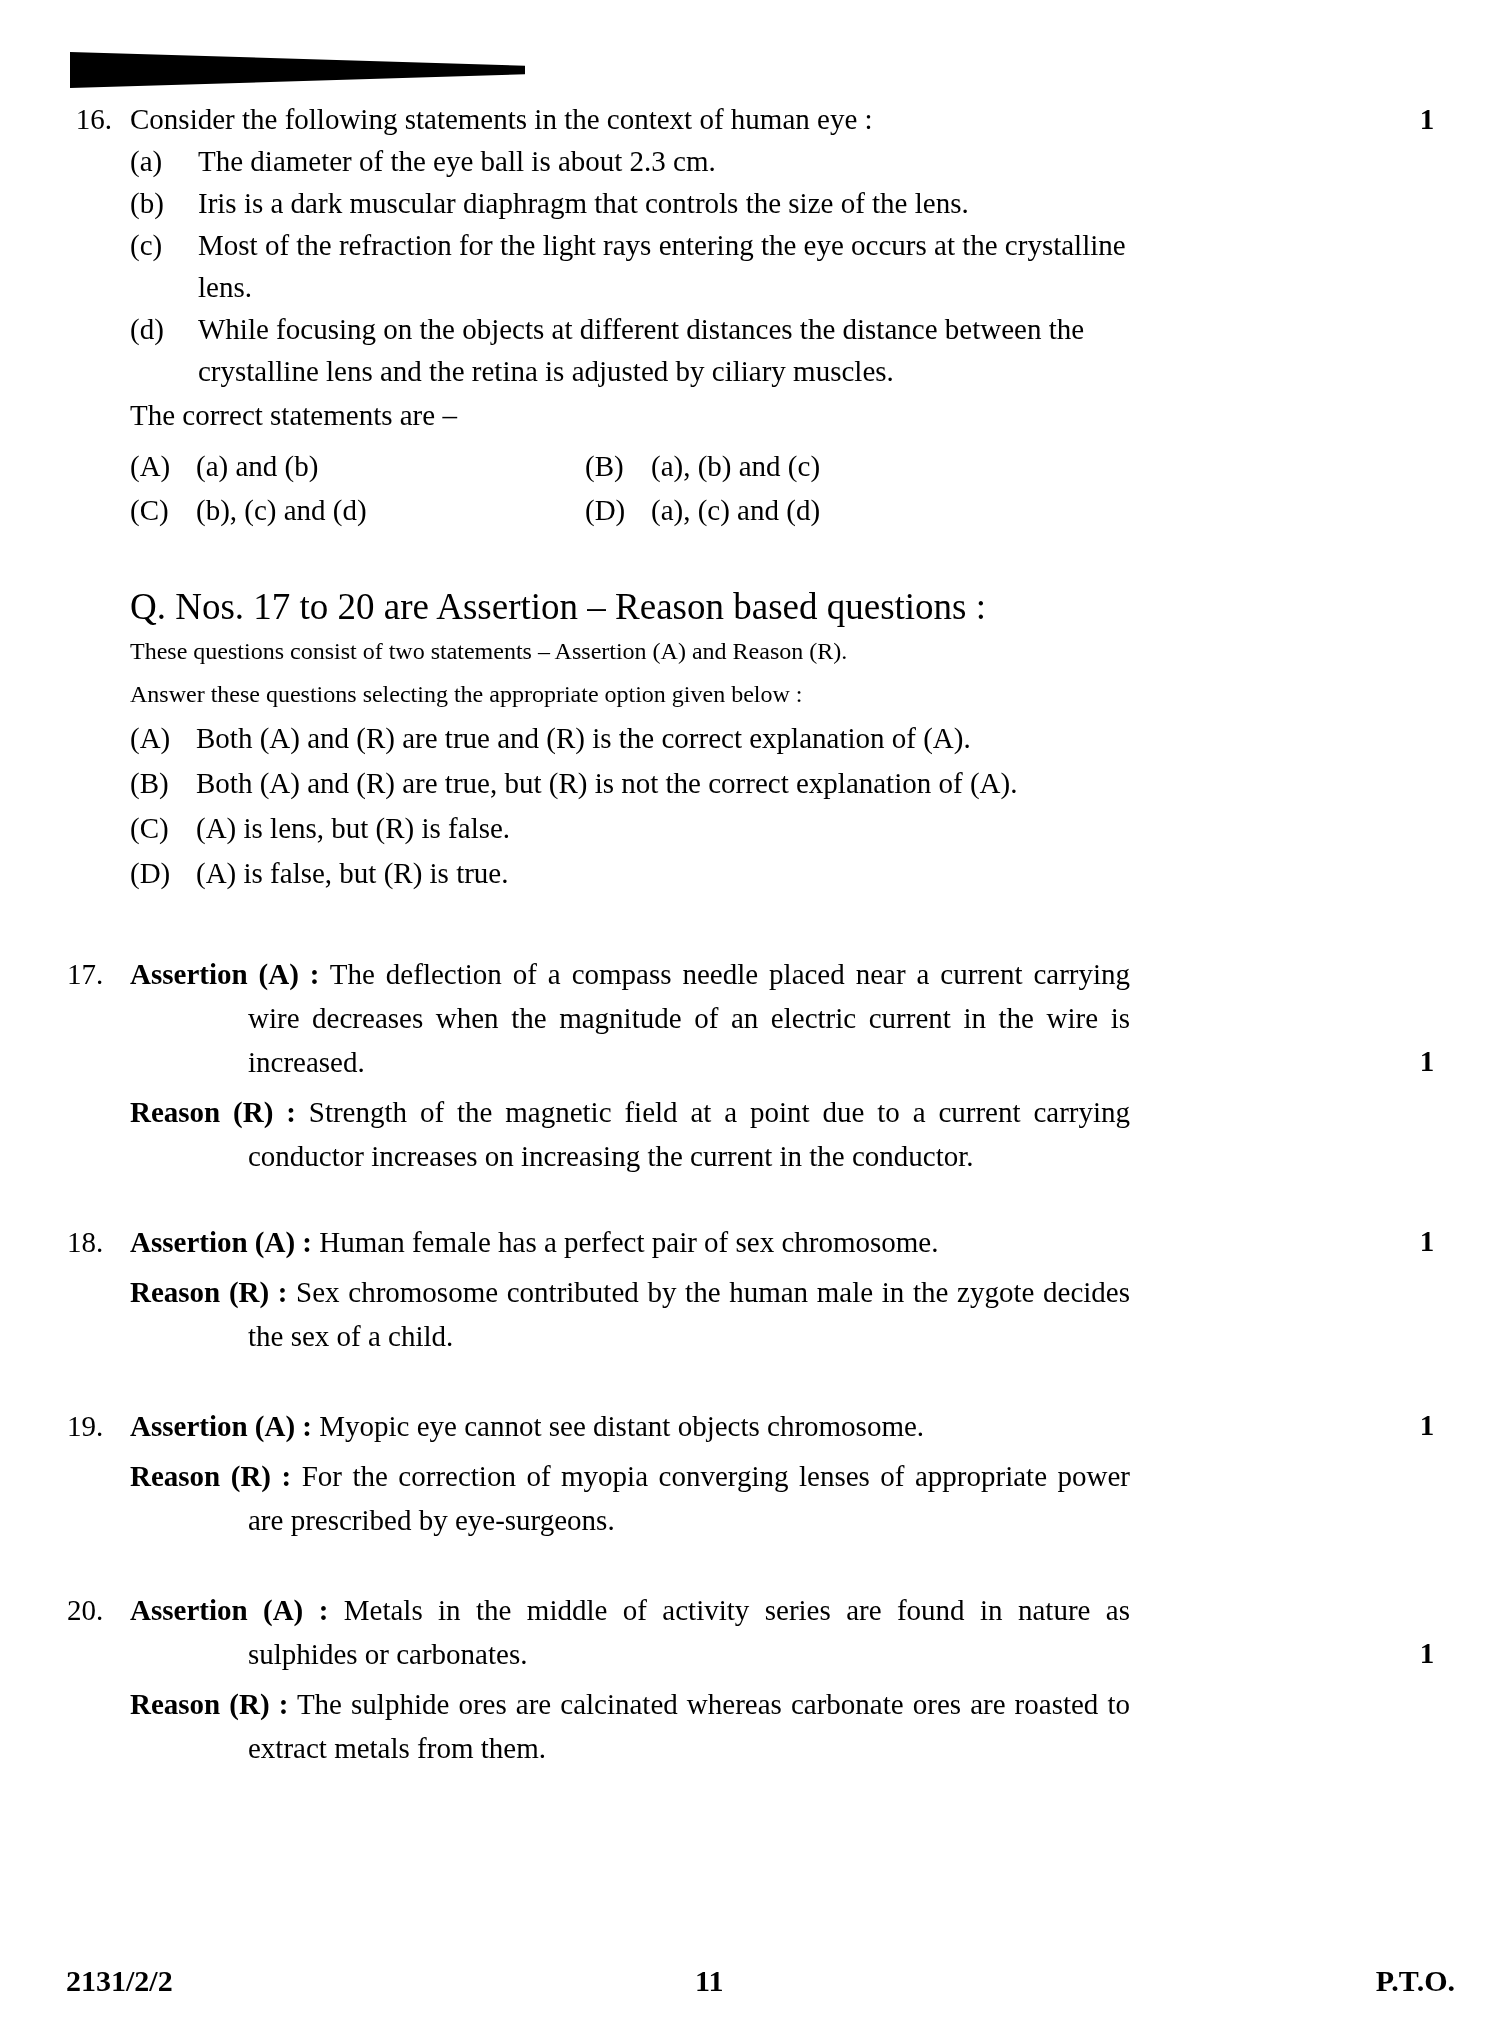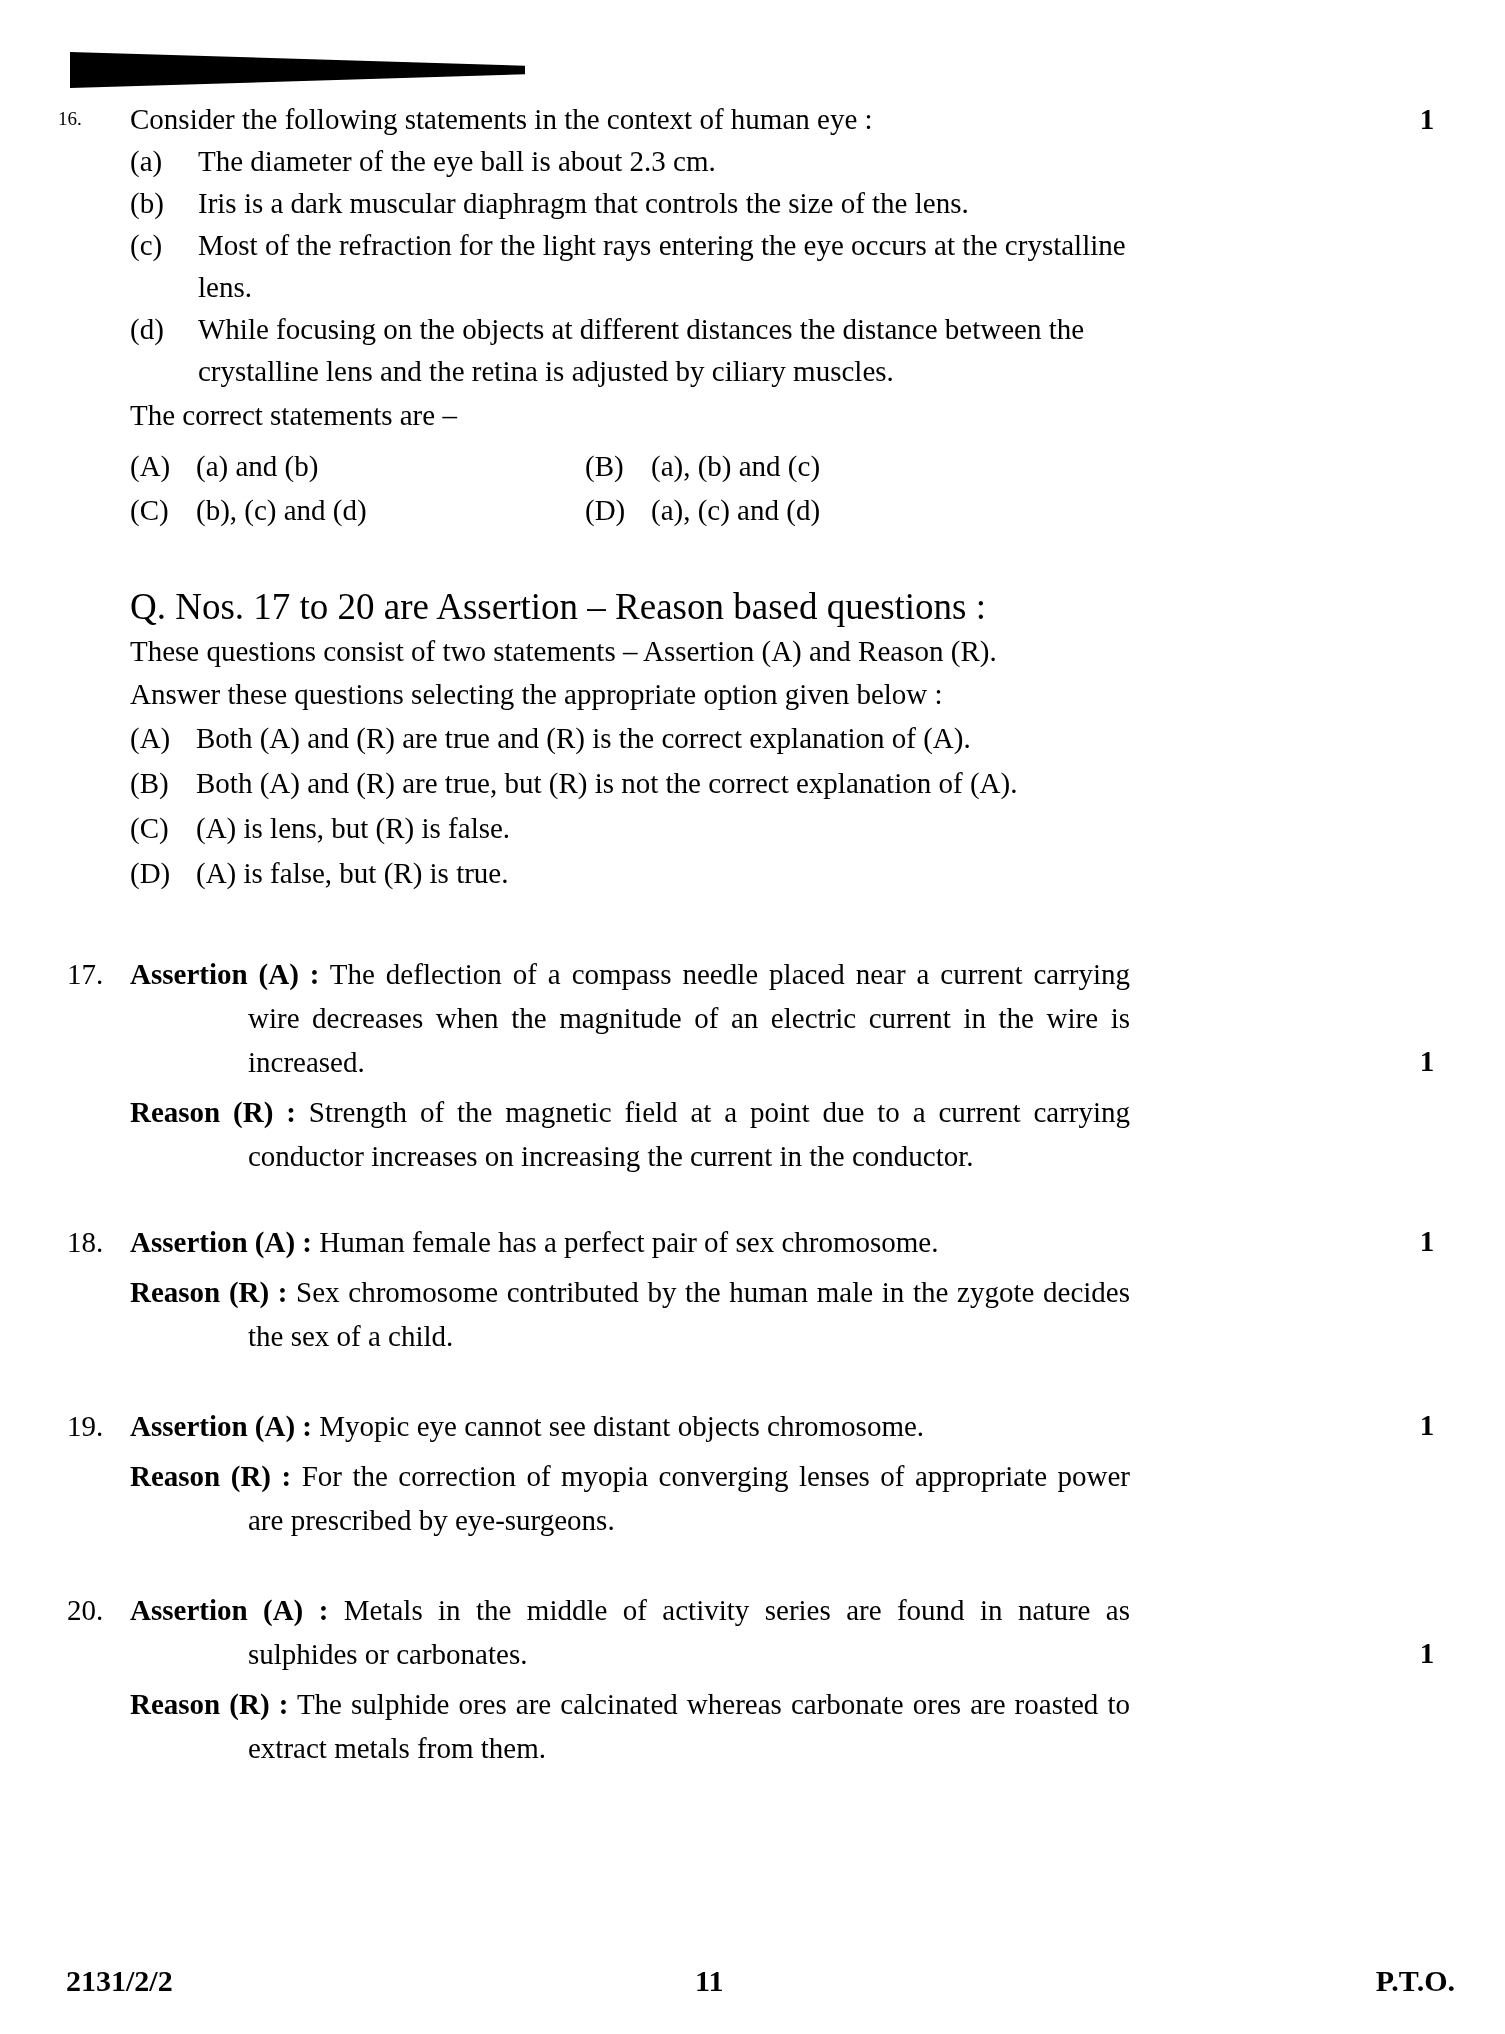--- a/index.html
+++ b/index.html
@@ -48,24 +48,24 @@
     position: relative;
     margin-bottom: 0;
   }
   .q-row {
     display: flex;
     align-items: flex-start;
   }
   .q-num {
     width: 72px;
     flex: 0 0 72px;
-    text-align: left;
+    text-align: right;
     padding-right: 18px;
     box-sizing: border-box;
-    font-size: 19px;
+    font-size: 29px;
     line-height: 42px;
     font-weight: normal;
   }
   .q-body {
     flex: 1 1 auto;
     font-size: 29px;
     line-height: 42px;
   }
   .mark {
     position: absolute;
@@ -124,21 +124,21 @@
     margin-top: 52px;
     padding-left: 72px;
     font-size: 29px;
     line-height: 43px;
   }
   .ar-heading {
     font-weight: normal;
     font-size: 37px;
     line-height: 46px;
   }
-  .ar-para { font-size: 29px; line-height: 43px; }
+  .ar-para { font-size: 24px; line-height: 43px; }
   .ar-opt {
     display: flex;
     align-items: flex-start;
     font-size: 29px;
     line-height: 45px;
   }
   .ar-opt-key {
     width: 66px;
     flex: 0 0 66px;
   }

